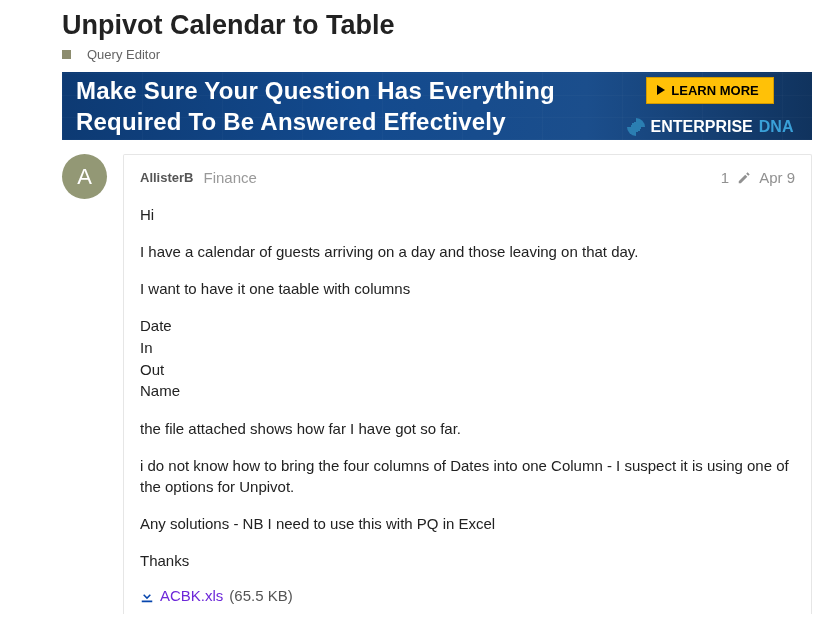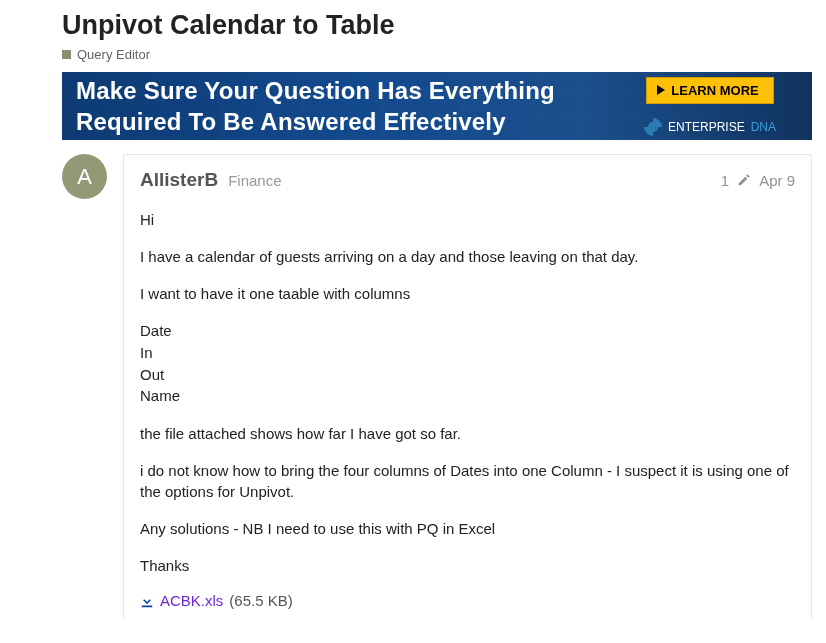--- a/index.html
+++ b/index.html
@@ -12,21 +12,21 @@
   .container { padding: 10px 14px 0 14px; margin-left: 48px; }
   .title {
     font-size: 27px;
     font-weight: bold;
     color: #222;
     margin-bottom: 6px;
   }
   .category-row {
     display: flex;
     align-items: center;
-    gap: 6px;
+    gap: 16px;
     margin-bottom: 10px;
   }
   .cat-swatch {
     width: 9px; height: 9px;
     background: #8c8c6e;
   }
   .cat-name {
     font-size: 13px;
     color: #646464;
   }
@@ -81,21 +81,21 @@
     cursor: pointer;
   }
   .learn-btn .play {
     width:0;height:0;
     border-left:8px solid #000;
     border-top:5px solid transparent;
     border-bottom:5px solid transparent;
   }
   .brand {
     display:flex; align-items:center; gap:6px;
-    color:#fff; font-weight:400; font-size:12px;
+    color:#fff; font-weight:700; font-size:16px;
   }
   .brand .dna { color:#3aa0d8; }
   .brand-icon {
     width:18px;height:18px;
     background:
       radial-gradient(circle at 50% 50%, #2d84b8 0 5px, transparent 5px),
       conic-gradient(#2d84b8 0 25%, transparent 0 50%, #2d84b8 0 75%, transparent 0);
     border-radius:50%;
     opacity:.9;
   }
@@ -120,21 +120,21 @@
     border-radius: 2px 2px 0 0;
     padding: 14px 16px 10px 16px;
     background:#fff;
   }
   .post-header {
     display:flex;
     align-items:center;
     gap:10px;
     margin-bottom: 18px;
   }
-  .author { font-weight:700; color:#555; font-size:19px; }
+  .author { font-weight:700; color:#555; font-size:13px; }
   .author-sub { color:#999; font-size:15px; }
   .header-right {
     margin-left:auto;
     display:flex; align-items:center; gap:8px;
     color:#919191;
     font-size:15px;
   }
   .edit-count { color:#919191; }
   .pencil { width:14px;height:14px; fill:#919191; }
   .date-link { color:#919191; text-decoration:none; }

